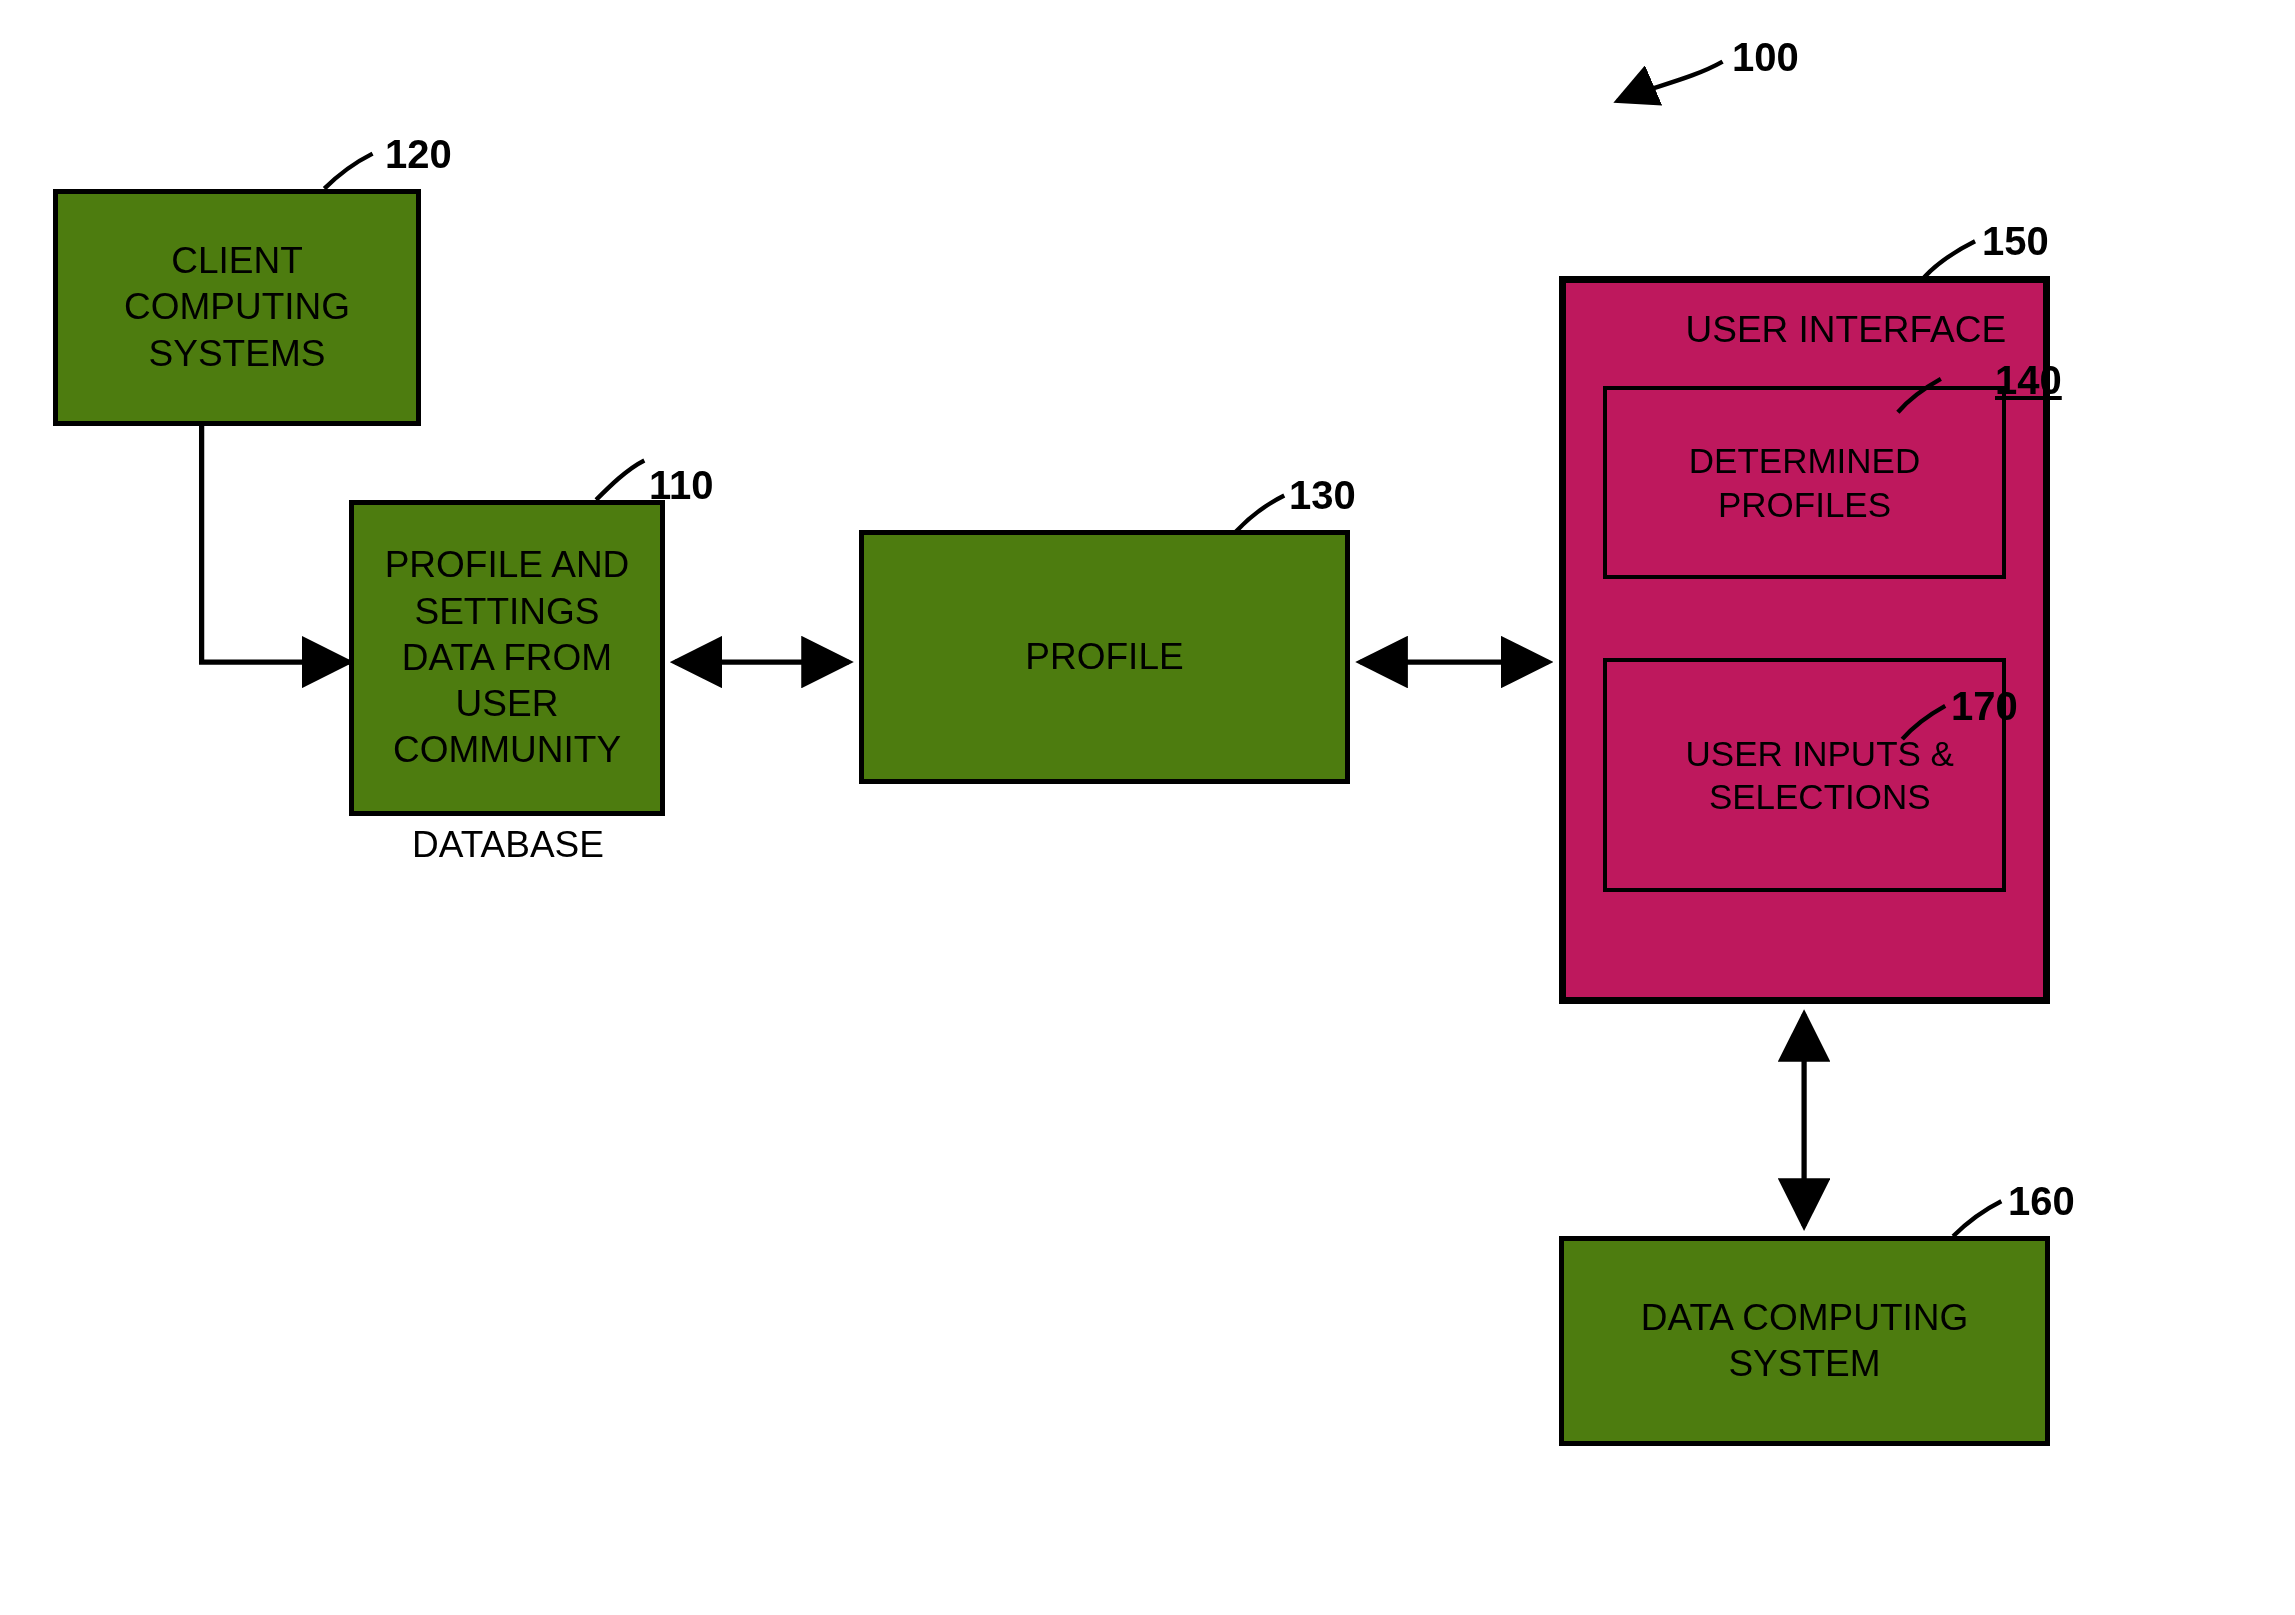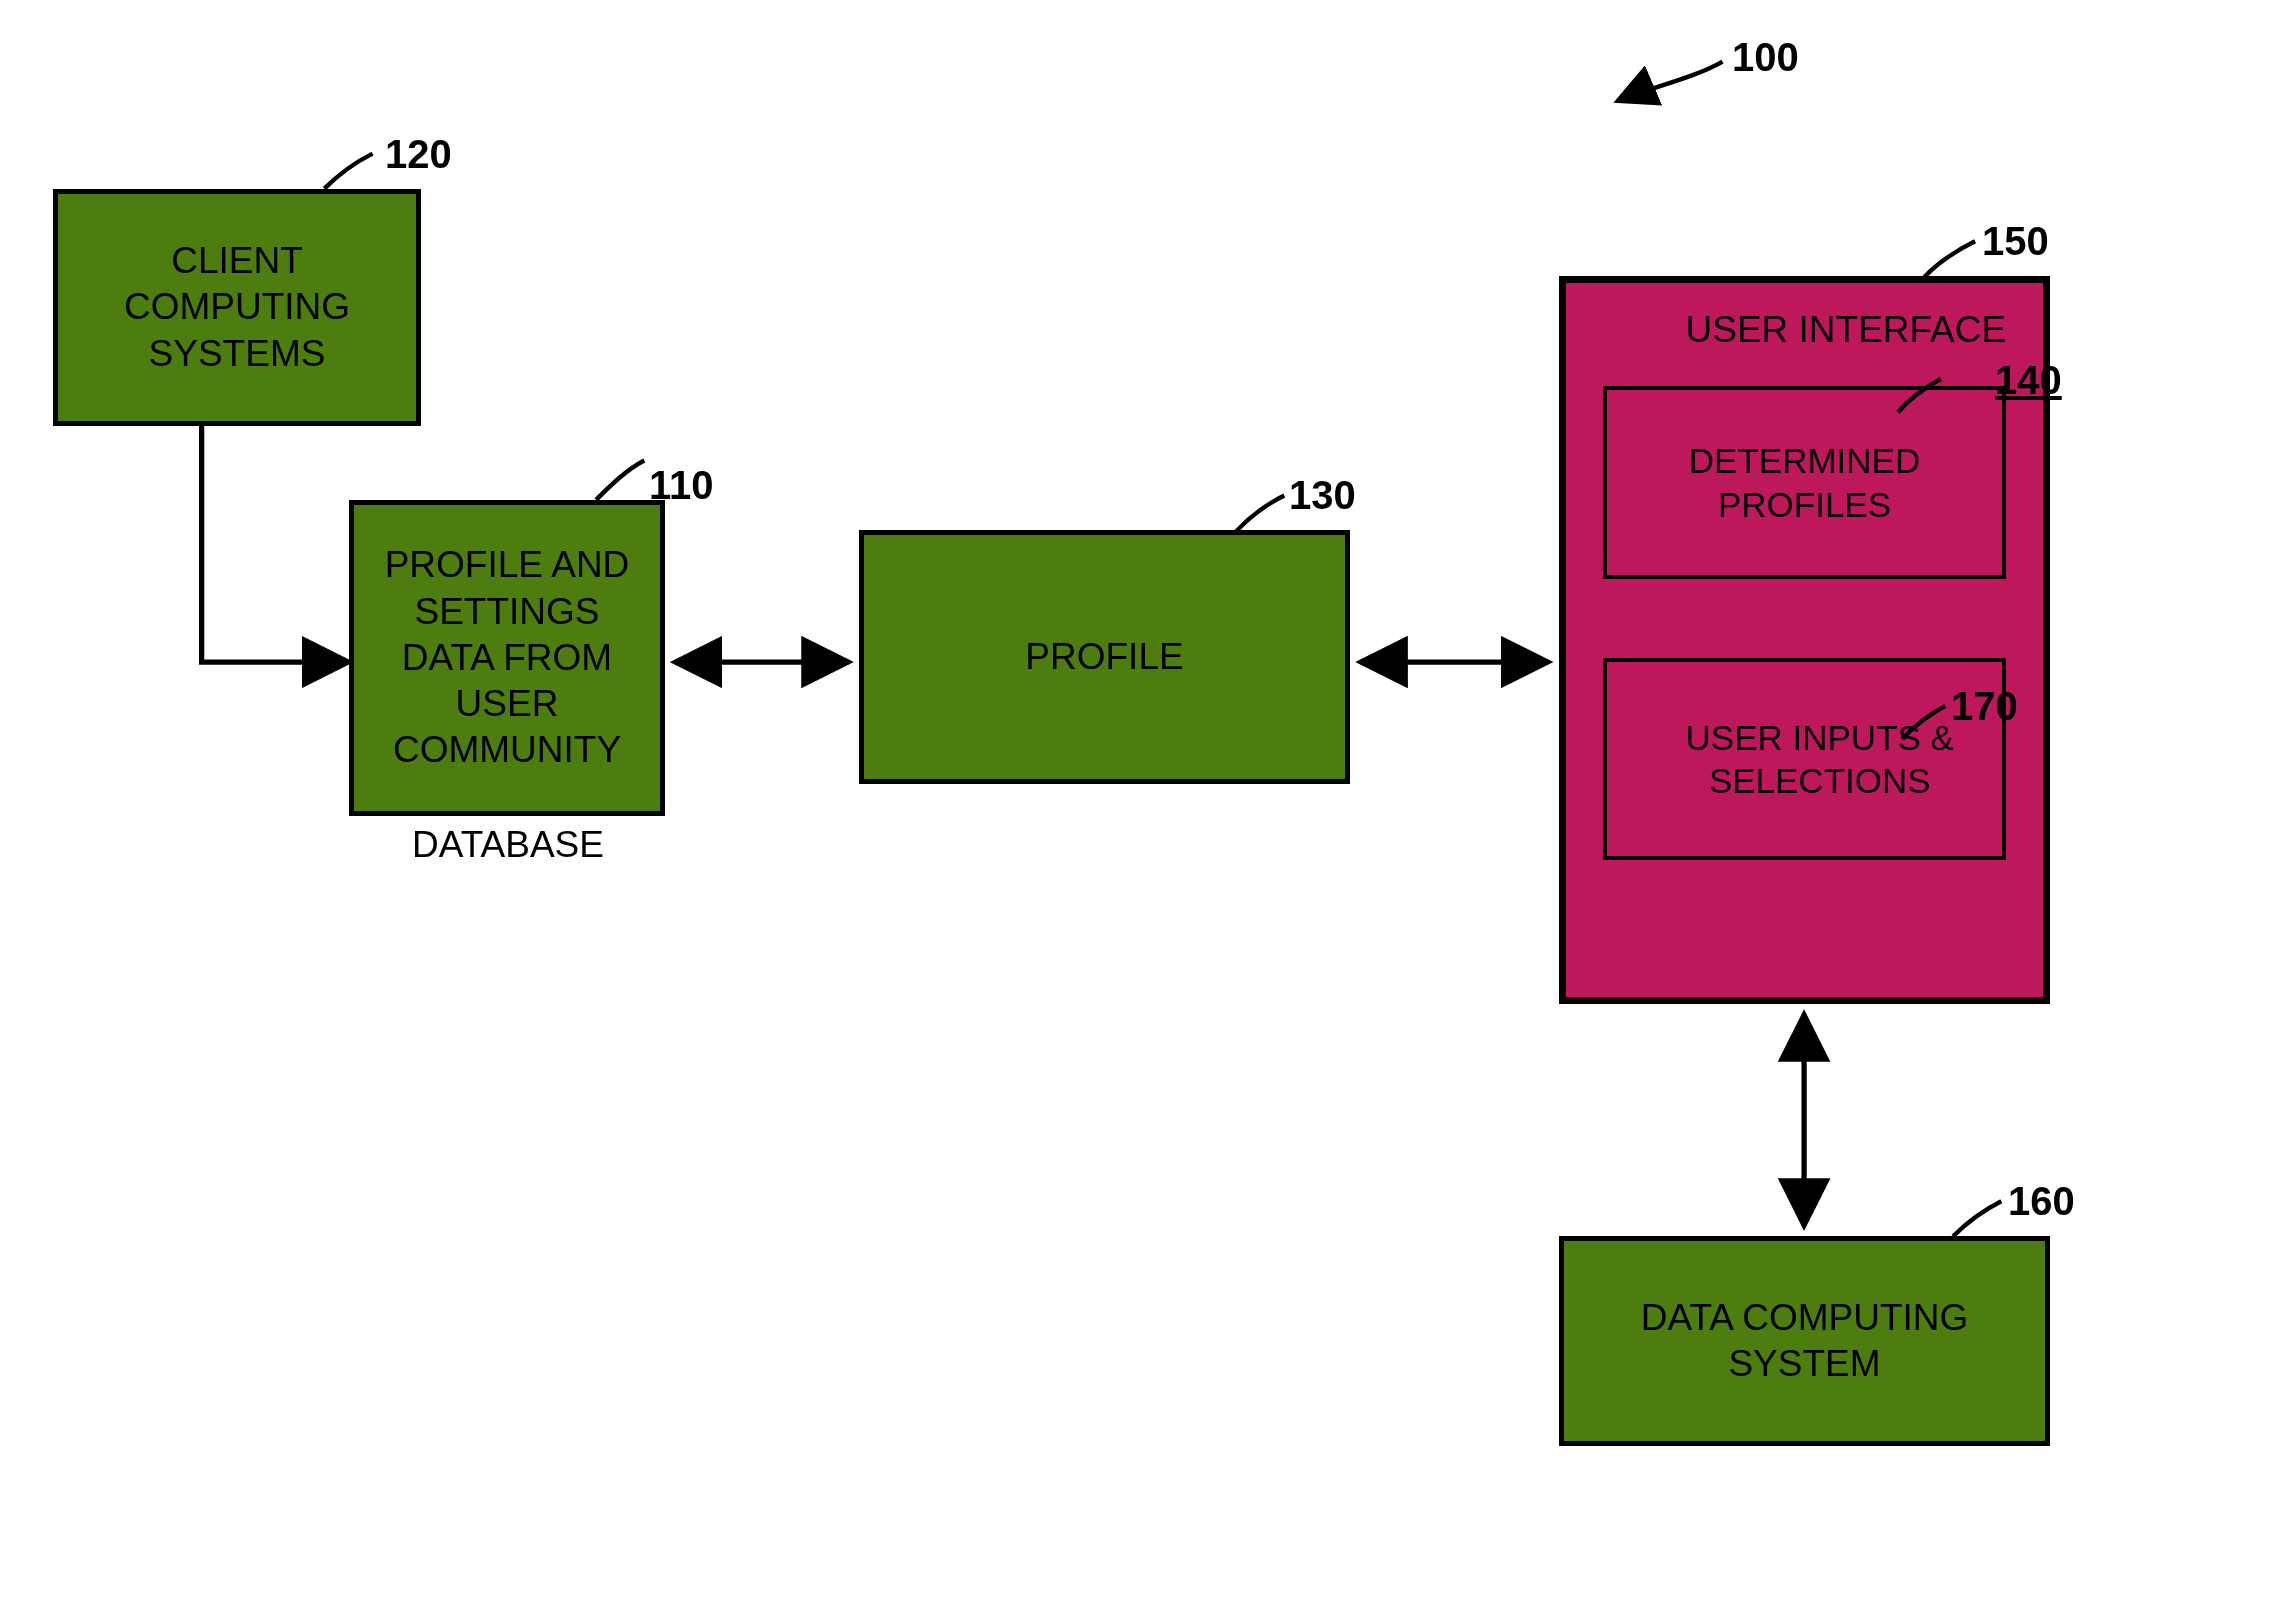--- a/index.html
+++ b/index.html
@@ -102,21 +102,21 @@
   <div class="ref" style="left:1289px; top:473px;">130</div>
 
   <div class="container-box" style="left:1559px; top:276px; width:491px; height:728px;">
     <div class="container-title">USER INTERFACE</div>
 
     <div class="subbox" style="width:403px; height:193px;">
       <span style="white-space:pre-line;">DETERMINED
 PROFILES</span>
     </div>
 
-    <div class="subbox" style="width:403px; height:202px; margin-top:79px;padding-left:48px;">
+    <div class="subbox" style="width:403px; height:234px; margin-top:79px;padding-left:48px;">
       <span style="white-space:pre-line;">USER INPUTS &amp;
 SELECTIONS</span>
     </div>
   </div>
   <div class="ref" style="left:1982px; top:219px;">150</div>
   <div class="ref" style="left:1995px; top:358px;text-decoration:underline;">140</div>
   <div class="ref" style="left:1951px; top:684px;">170</div>
 
   <div class="box" style="left:1559px; top:1236px; width:491px; height:210px;">
     <span style="white-space:pre-line;">DATA COMPUTING

